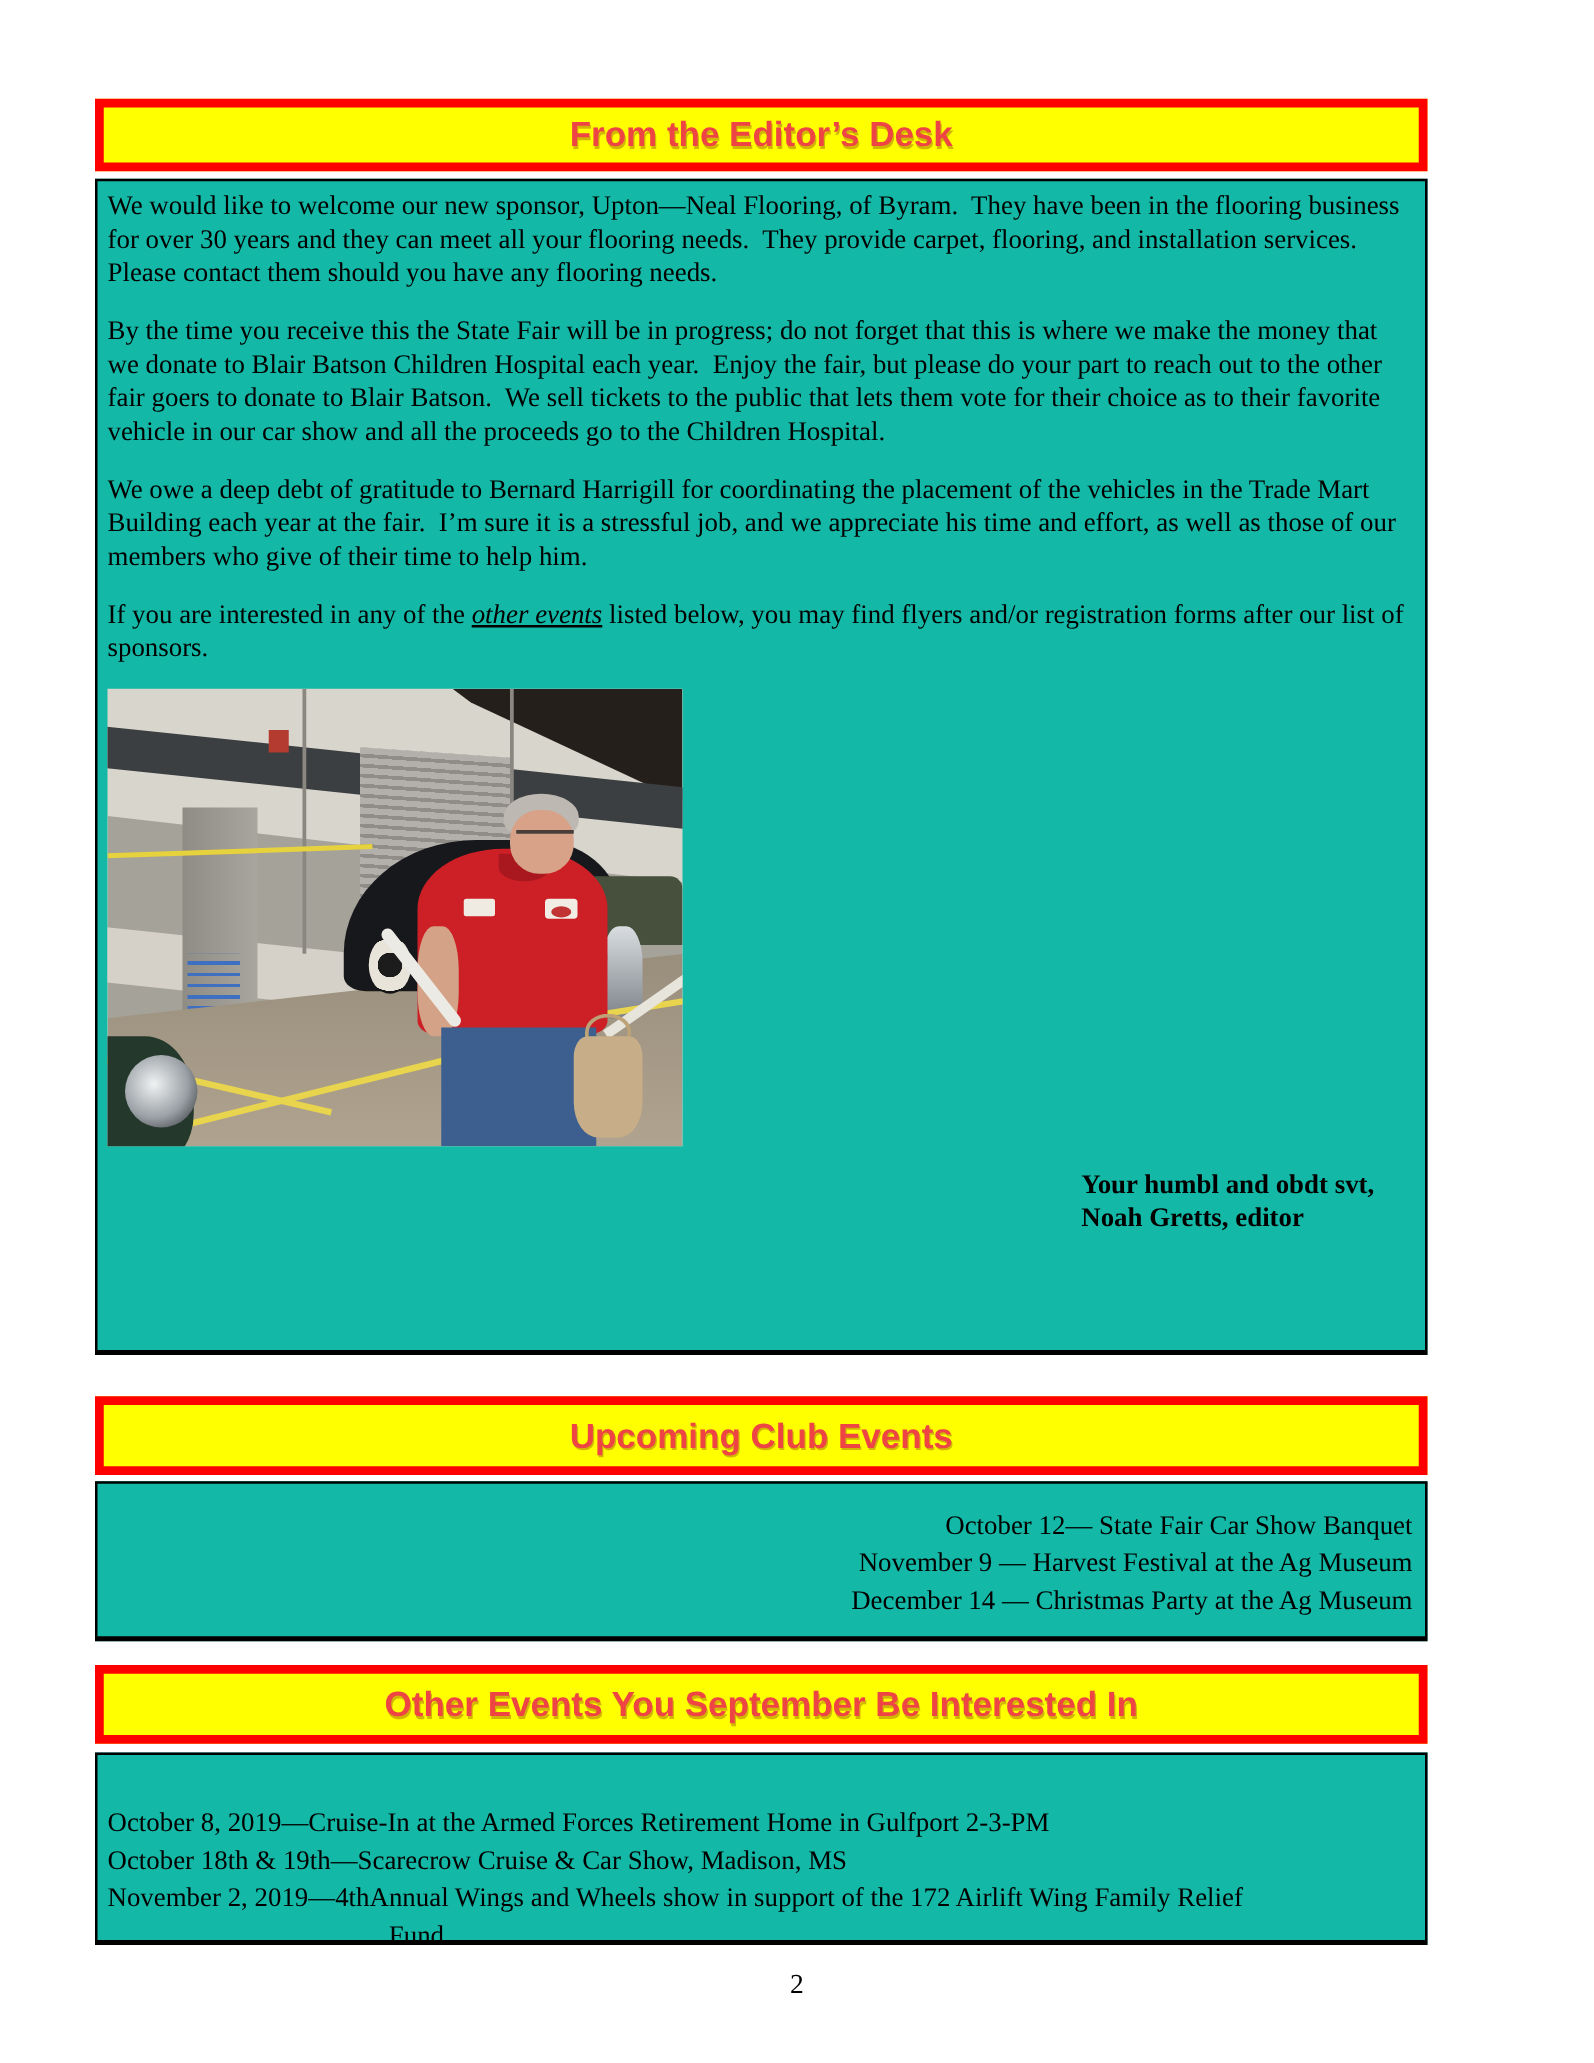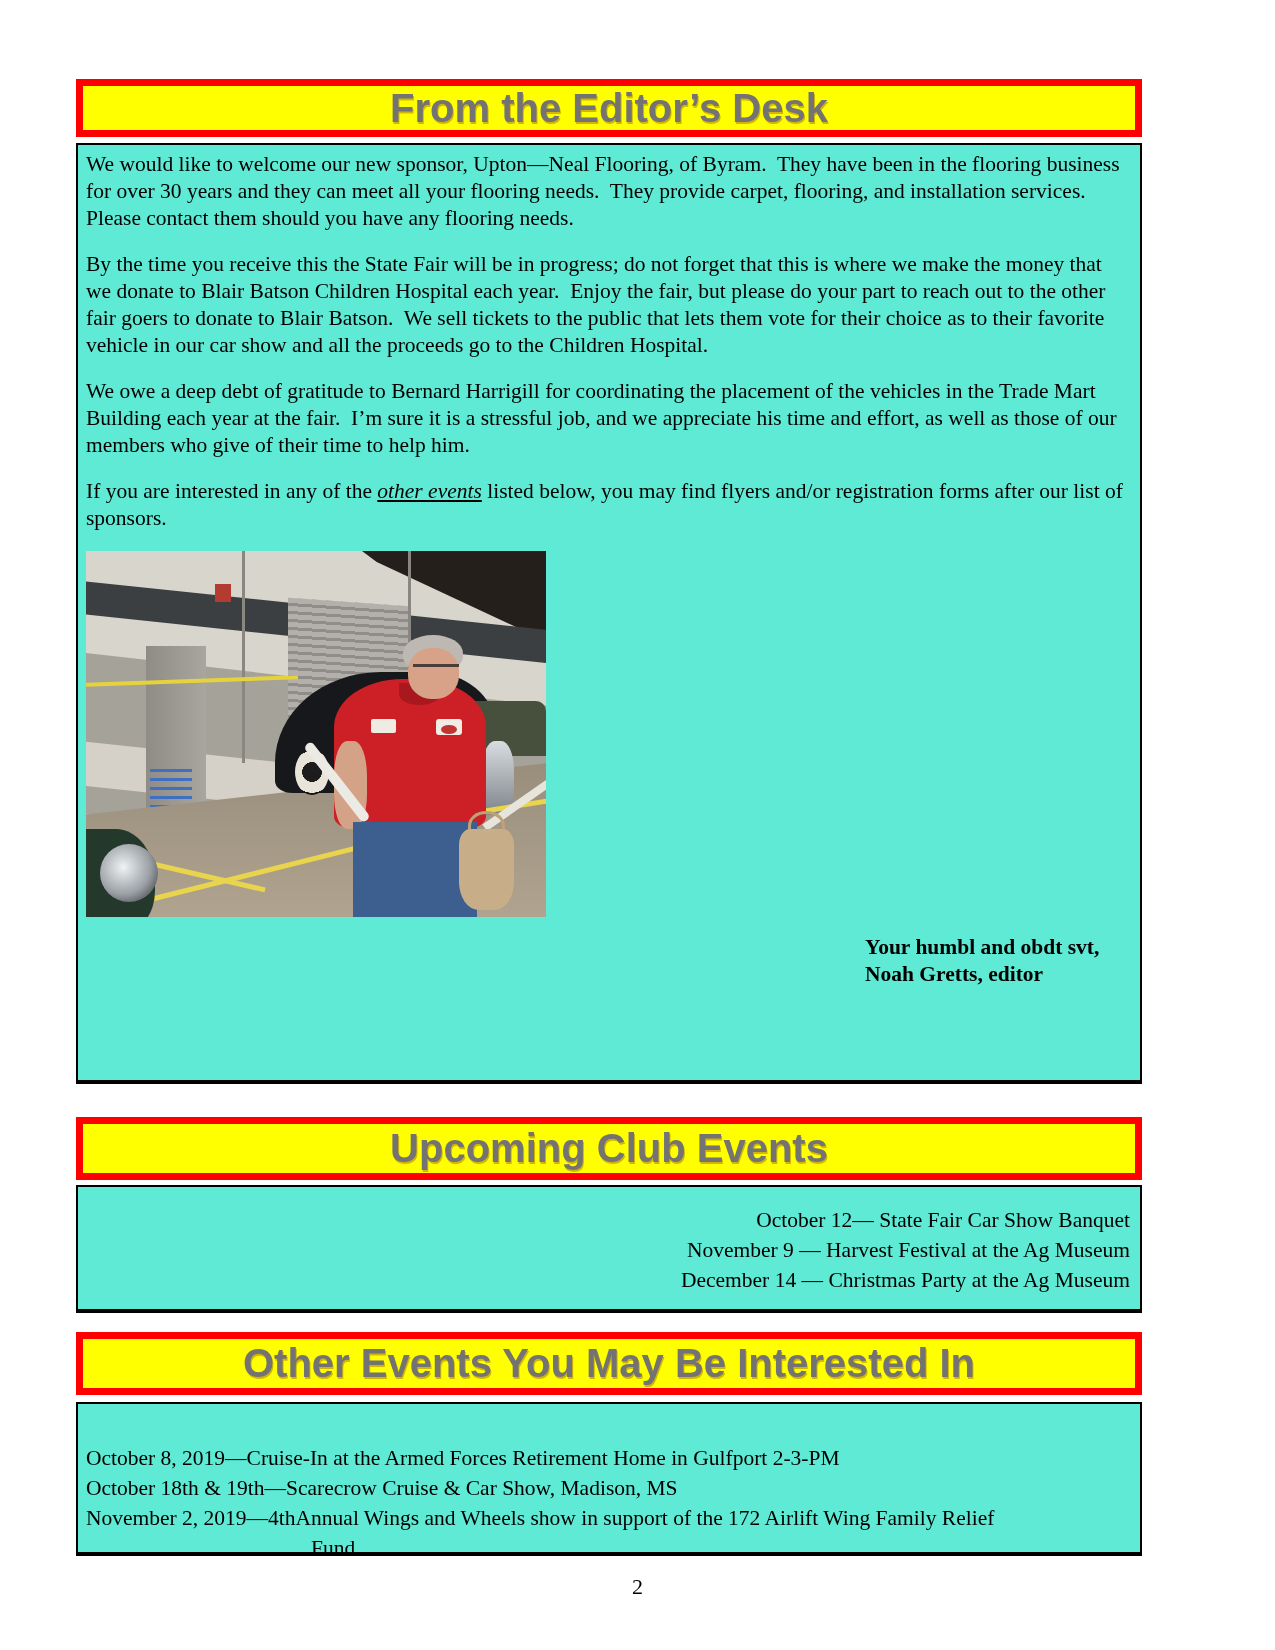--- a/index.html
+++ b/index.html
@@ -7,30 +7,30 @@
     position:relative;width:1275px;height:1650px;background:#ffffff;
     font-family:"Liberation Serif", serif;color:#000;overflow:hidden;
   }
   
   .banner{
     position:absolute;left:76px;width:1066px;box-sizing:border-box;
     border:7px solid #ff0000;background:#ffff00;
     display:flex;align-items:center;justify-content:center;
   }
   .banner-title{
-    font-family:"Liberation Sans", sans-serif;font-weight:bold;font-size:40px;
-    color:#737373;text-shadow:1px 2px 0 rgba(110,10,10,0.30);white-space:nowrap;
+    font-family:"Liberation Sans", sans-serif;font-weight:bold;font-size:28px;
+    color:#ef4444;text-shadow:1px 2px 0 rgba(110,10,10,0.30);white-space:nowrap;
   }
   .banner1{top:79px;height:58px;}
   .banner2{top:1117px;height:63px;}
   .banner3{top:1332px;height:63px;}
   
   .box{
     position:absolute;left:76px;width:1066px;box-sizing:border-box;
-    border:2px solid #000;border-bottom-width:4px;background:#5eead4;
+    border:2px solid #000;border-bottom-width:4px;background:#14b8a6;
   }
   .editor-box{top:143px;height:941px;padding:6px 10px 0 8px;}
   .events-box{top:1185px;height:128px;padding:18px 10px 0 8px;text-align:right;}
   .other-box{top:1402px;height:154px;padding:39px 10px 0 8px;}
   .editor-box p{
     margin:0 0 19px 0;font-size:21.5px;line-height:27px;white-space:pre-wrap;
   }
   .emph{font-style:italic;text-decoration:underline;}
   .event-line{font-size:21.5px;line-height:30px;white-space:pre-wrap;}
   .indent{padding-left:225px;}
@@ -164,21 +164,21 @@
     <span class="banner-title">Upcoming Club Events</span>
   </div>
 
   <div class="box events-box">
     <div class="event-line">October 12— State Fair Car Show Banquet</div>
     <div class="event-line">November 9 — Harvest Festival at the Ag Museum</div>
     <div class="event-line">December 14 — Christmas Party at the Ag Museum</div>
   </div>
 
   <div class="banner banner3">
-    <span class="banner-title">Other Events You May Be Interested In</span>
+    <span class="banner-title">Other Events You September Be Interested In</span>
   </div>
 
   <div class="box other-box">
     <div class="event-line">October 8, 2019—Cruise-In at the Armed Forces Retirement Home in Gulfport 2-3-PM</div>
     <div class="event-line">October 18th &amp; 19th—Scarecrow Cruise &amp; Car Show, Madison, MS</div>
     <div class="event-line">November 2, 2019—4thAnnual Wings and Wheels show in support of the 172 Airlift Wing Family Relief</div>
     <div class="event-line indent">Fund.</div>
   </div>
 
   <div class="pageno">2</div>

